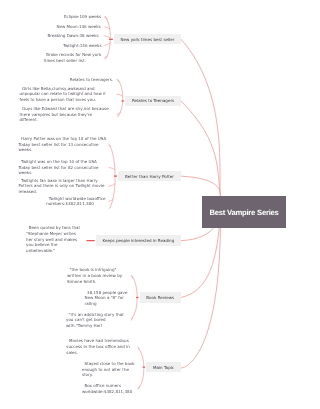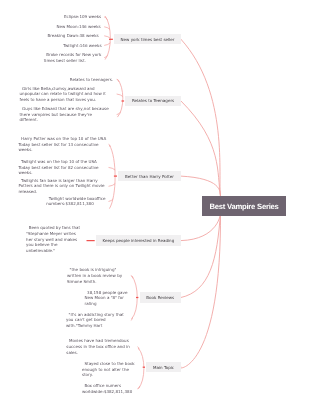--- a/index.html
+++ b/index.html
@@ -49,21 +49,21 @@
       <path d="M 131.9 276.2 C 139.1 284.256 139.1 310.54400000000004 131.9 318.6" fill="none" stroke="#f2a6a4" stroke-width="0.8" stroke-linecap="round"></path>
       <path d="M 136 297.5 L 138.4 297.5" fill="none" stroke="#ef5350" stroke-width="1.25"></path>
       <path d="M 133.12991848958802 277.95000000000005 Q 132.914959244794 276.05 131.20000000000002 275.65000000000003" fill="none" stroke="#f2a6a4" stroke-width="0.75" stroke-linecap="round"></path>
       <path d="M 132.40664965499494 317.95 Q 132.55332482749748 319.85 131.20000000000002 320.25" fill="none" stroke="#f2a6a4" stroke-width="0.75" stroke-linecap="round"></path>
       <path d="M 181 367.2 C 172.4 369.1 221.6 379.7 220.5 212.3" fill="none" stroke="#f2a6a4" stroke-width="0.9" stroke-linecap="round"></path>
       <path d="M 138.5 348.4 C 145.8 355.981 145.8 380.719 138.5 388.3" fill="none" stroke="#f2a6a4" stroke-width="0.8" stroke-linecap="round"></path>
       <path d="M 142.70000000000002 367.2 L 145 367.2" fill="none" stroke="#ef5350" stroke-width="1.25"></path>
       <path d="M 139.12062777989405 349.15000000000003 Q 139.21031388994703 347.25 137.8 346.85" fill="none" stroke="#f2a6a4" stroke-width="0.75" stroke-linecap="round"></path>
       <path d="M 139.84441182509568 386.5 Q 139.57220591254784 388.40000000000003 137.8 388.8" fill="none" stroke="#f2a6a4" stroke-width="0.75" stroke-linecap="round"></path>
     </svg>
-  <div class="center" id="center-node" style="left: 202px; top: 196.3px; width: 84px; height: 20px; background: rgb(110, 100, 112);">
+  <div class="center" id="center-node" style="left: 202px; top: 196.3px; width: 84px; height: 32px; background: rgb(110, 100, 112);">
     <span>Best Vampire Series</span>
   </div>
 <div class="branch" style="left: 114px; top: 34.1px; width: 67px; height: 10.4px; background: rgb(241, 240, 241);">
       <span>New york times best seller</span>
     </div>
     <div class="leaf" style="left: 61.3px; top: 14.2px; max-width: 41.3px; color: rgb(91, 85, 95);">Eclipse:109 weeks</div>
     <div class="leaf" style="left: 53.9px; top: 24px; max-width: 48.3px; color: rgb(91, 85, 95);">New Moon:146 weeks</div>
     <div class="leaf" style="left: 44.9px; top: 33px; max-width: 55.2px; color: rgb(91, 85, 95);">Breaking Dawn:38 weeks</div>
     <div class="leaf" style="left: 60.6px; top: 42.5px; max-width: 42.3px; color: rgb(91, 85, 95);">Twilight:146 weeks</div>
     <div class="leaf" style="left: 43.7px; top: 51.9px; max-width: 59px; color: rgb(91, 85, 95);">Broke records for New york times best seller list.</div>

